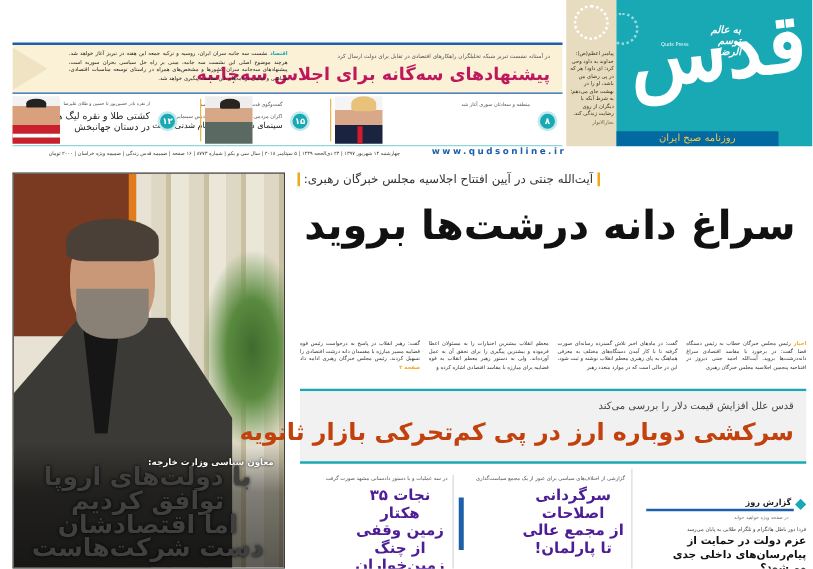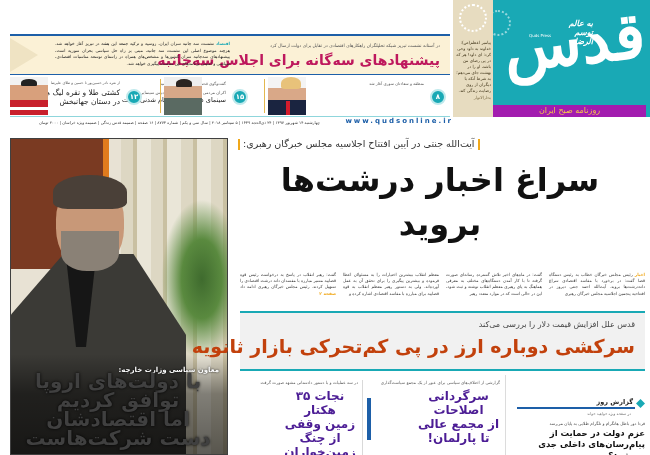--- a/index.html
+++ b/index.html
@@ -5,21 +5,21 @@
   * { box-sizing: border-box; margin: 0; padding: 0; }
   html, body { width: 650px; height: 455px; overflow: hidden; background: #ffffff; }
   body { font-family: "DejaVu Sans", sans-serif; direction: rtl; position: relative; color: #1a1a1a; }
   .abs { position: absolute; }
 
   
   .masthead { left: 493px; top: 0; width: 157px; height: 117px; background: #19a9b5; overflow: hidden; }
   .mast-logo { position: absolute; left: 10px; top: 10px; font-family: "DejaVu Serif", serif; font-size: 64px; color: #fff; line-height: 1; font-weight: bold; transform: rotate(-6deg); letter-spacing: -4px; }
   .mast-motto { position: absolute; left: 68px; top: 20px; font-size: 8px; color: #fff; line-height: 1.1; text-align: right; width: 32px; font-weight: bold; font-style: italic; }
   .mast-sub { position: absolute; left: 36px; top: 33px; font-size: 4px; color: #fff; direction: ltr; }
-  .mast-band { position: absolute; left: 0; bottom: 0; width: 153px; height: 12px; background: #a21caf; color: #f5c84a; font-size: 8px; text-align: center; line-height: 12px; }
+  .mast-band { position: absolute; left: 0; bottom: 0; width: 130px; height: 12px; background: #0369a1; color: #f5c84a; font-size: 8px; text-align: center; line-height: 12px; }
   .ornament { position: absolute; left: -8px; top: 10px; width: 26px; height: 26px; border-radius: 50%; border: 2px dotted rgba(255,255,255,0.55); }
 
   .quote-box { left: 453px; top: 0; width: 40px; height: 117px; background: #e7dcc0; padding: 40px 2px 2px 2px; font-size: 4.2px; line-height: 6px; color: #3a2e12; text-align: right; }
   .quote-orn { position: absolute; left: 6px; top: 4px; width: 28px; height: 28px; border-radius: 50%; border: 2px dotted #fff; }
 
   .website { left: 318px; top: 117px; width: 135px; height: 10px; font-size: 7px; letter-spacing: 2px; color: #1d5fa8; direction: ltr; text-align: right; font-weight: bold; }
   .dateline { left: 10px; top: 118px; width: 310px; height: 9px; font-size: 4px; color: #333; direction: rtl; white-space: nowrap; overflow: hidden; line-height: 9px; }
 
   
   .top-rule { left: 10px; top: 34px; width: 440px; height: 2px; background: #1d5fa8; }
@@ -177,21 +177,21 @@
     <div>با دولت‌های اروپا توافق کردیم</div>
     <div>اما اقتصادشان</div>
     <div>دست شرکت‌هاست</div>
   </div>
 </div>
 
 <div class="abs kicker-main">
   <span class="bar"></span><span>آیت‌الله جنتی در آیین افتتاح اجلاسیه مجلس خبرگان رهبری:</span><span class="bar"></span>
 </div>
 <div class="abs headline">
-  <div>سراغ اخبار درشت‌ها بروید</div>
+  <div>سراغ دانه درشت‌ها بروید</div>
 </div>
 
 <div class="abs main-cols">
   <div class="col" style="right:0;"><span class="tag">اخبار</span> <span>رئیس مجلس خبرگان خطاب به رئیس دستگاه قضا گفت: در برخورد با مفاسد اقتصادی سراغ دانه‌درشت‌ها بروید. آیت‌الله احمد جنتی دیروز در افتتاحیه پنجمین اجلاسیه مجلس خبرگان رهبری</span></div>
   <div class="col" style="right:103px;">گفت: در ماه‌های اخیر تلاش گسترده رسانه‌ای صورت گرفته تا با کار آمدن دستگاه‌های مختلف به معرفی هماهنگ به پای رهبری معظم انقلاب نوشته و ثبت شود، این در حالی است که در موارد متعدد رهبر</div>
   <div class="col" style="right:206px;">معظم انقلاب بیشترین اختیارات را به مسئولان اعطا فرموده و بیشترین پیگیری را برای تحقق آن به عمل آورده‌اند. ولی به دستور رهبر معظم انقلاب به قوه قضاییه برای مبارزه با مفاسد اقتصادی اشاره کرده و</div>
   <div class="col" style="right:309px;"><span>گفت: رهبر انقلاب در پاسخ به درخواست رئیس قوه قضاییه مسیر مبارزه با مفسدان دانه درشت اقتصادی را تسهیل کردند. رئیس مجلس خبرگان رهبری ادامه داد</span> <span class="tag">صفحه ۲</span></div>
 </div>
 
 <div class="abs rule-teal"></div>

